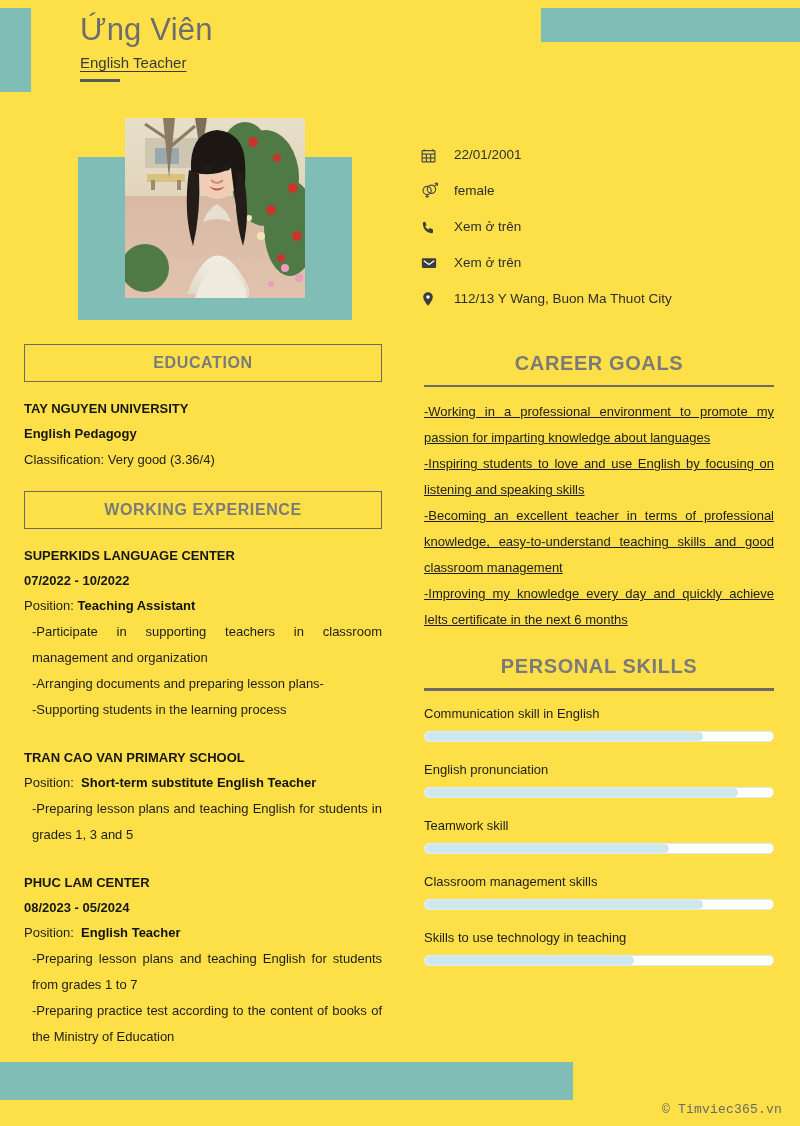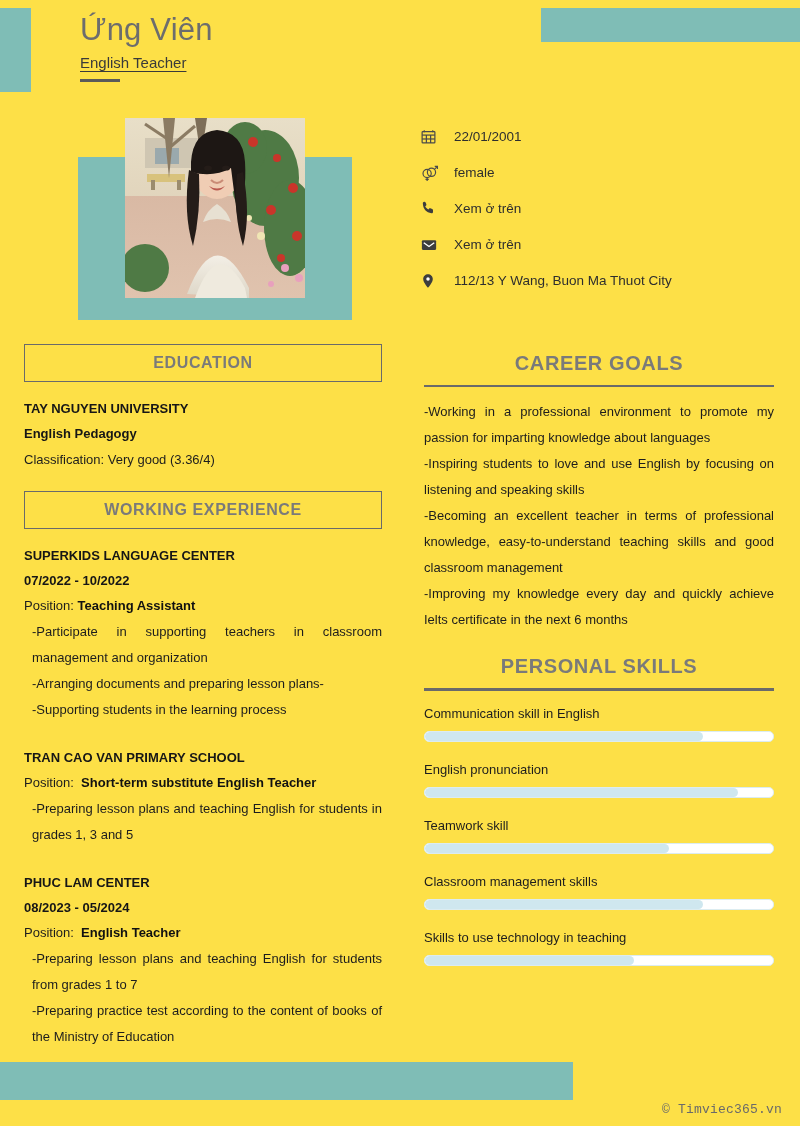--- a/index.html
+++ b/index.html
@@ -85,21 +85,21 @@
   .photo-art { position: absolute; inset: 0; }
 
   
   .contact {
     position: absolute;
     left: 420px; top: 128px;
     width: 370px;
   }
   .contact-row {
     display: flex;
-    align-items: flex-start;
+    align-items: flex-end;
     height: 36px;
   }
   .contact-ico {
     width: 34px;
     flex: 0 0 34px;
     display: flex;
     align-items: center;
     justify-content: flex-start;
     color: #4a4a4a;
   }
@@ -188,20 +188,21 @@
     height: 2.4px;
     background: #6a6a6a;
     margin-bottom: 12px;
   }
   .goal {
     font-size: 13px;
     color: #1d1d1d;
     line-height: 26px;
     text-align: justify;
     text-justify: inter-word;
+    text-decoration: underline;
   }
   .skills { margin-top: 8px; }
   .skill-name {
     font-size: 13px;
     color: #1d1d1d;
     line-height: 22px;
     margin-bottom: 6px;
   }
   .skill-track {
     height: 9px;

